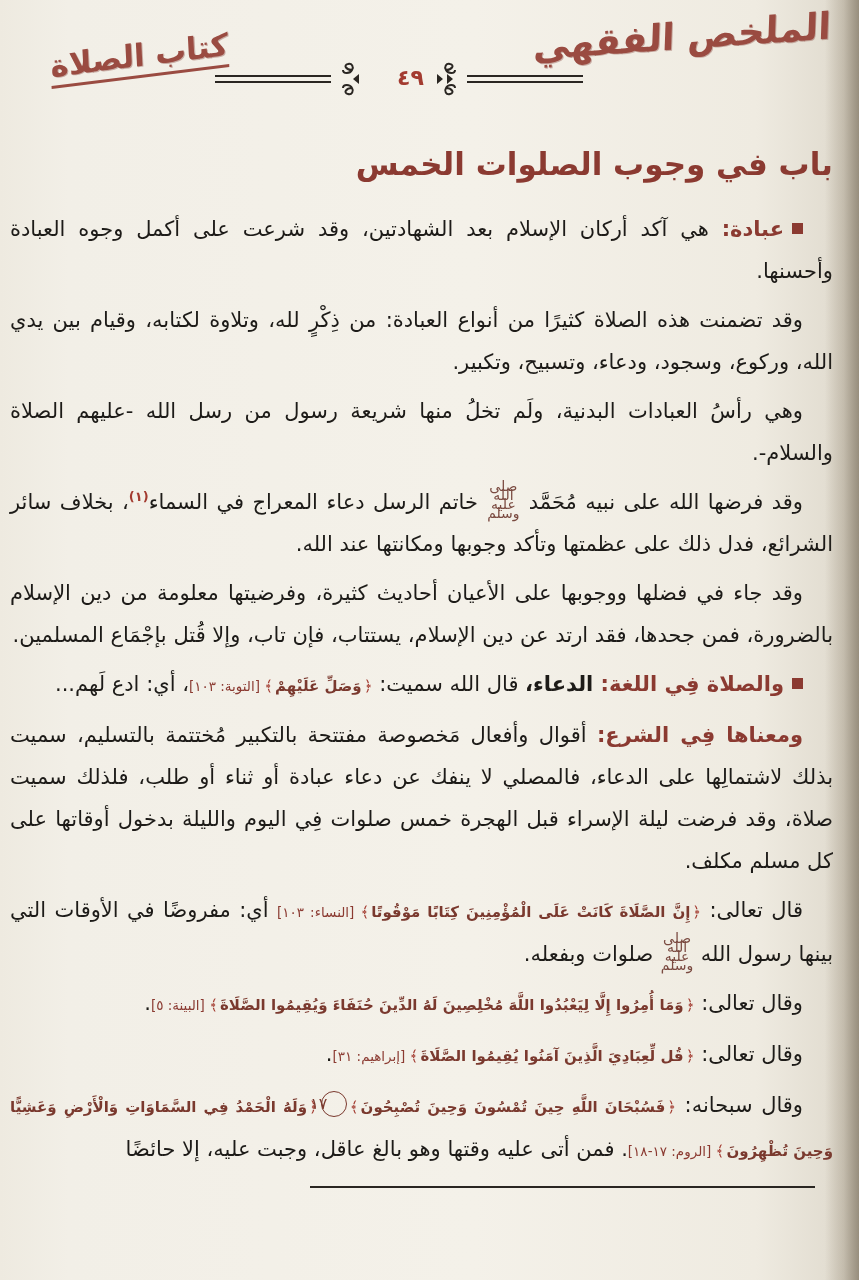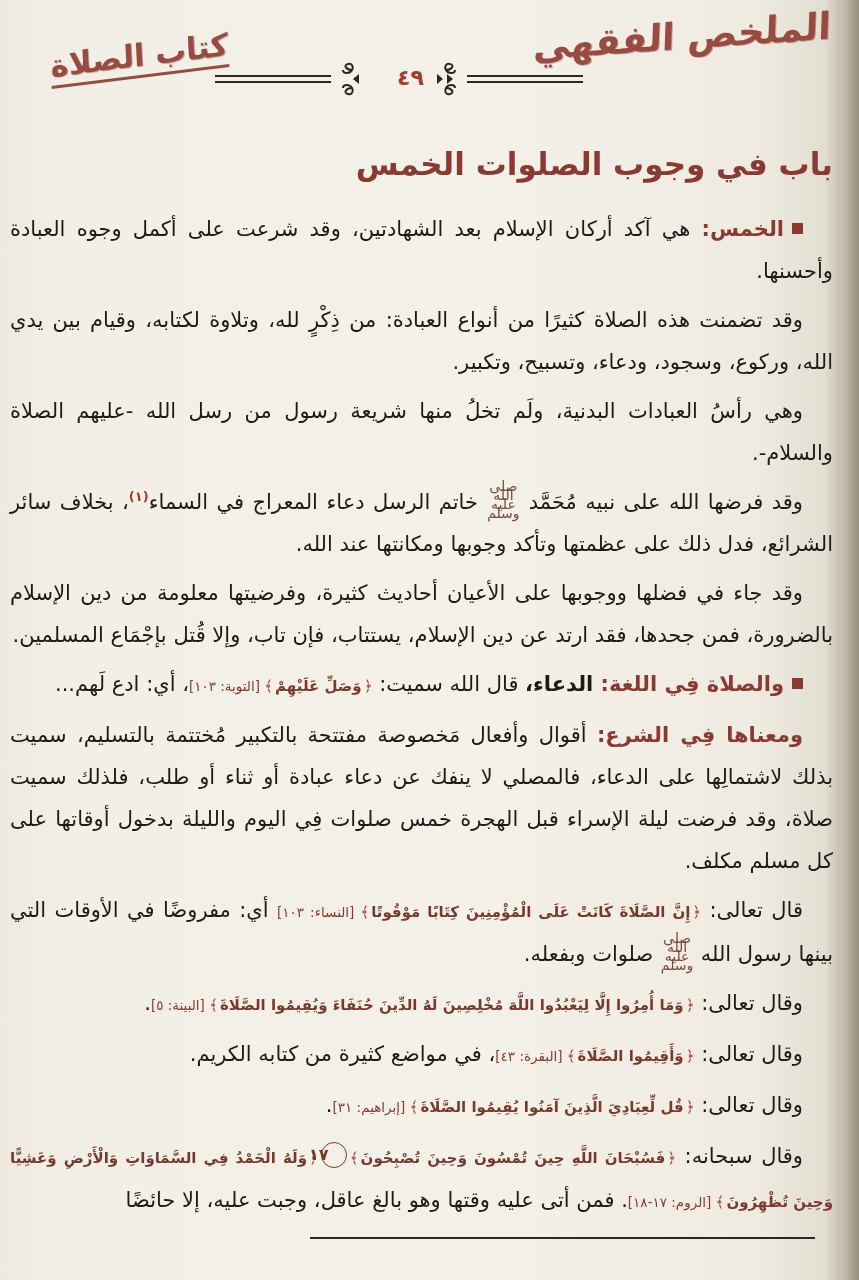--- a/index.html
+++ b/index.html
@@ -76,21 +76,20 @@
   .saw-badge{
     display:inline-block;width:34px;font-size:14px;line-height:9px;
     color:#7a4a40;text-align:center;vertical-align:middle;
     transform:translateY(-3px);white-space:normal;text-indent:0;
   }
   .ayah-circle{
     display:inline-flex;width:24px;height:24px;border:1.5px solid #7a392e;
     border-radius:50%;align-items:center;justify-content:center;
     font-size:16px;color:#7a392e;vertical-align:middle;margin:0 3px;
     transform:translateY(-2px);
-    font-weight:bold;
   }
 
   
   .fn-rule{
     margin:14px 18px 10px auto;width:505px;height:0;
     border-top:2.5px solid #2a2622;
   }
 </style>
 </head>
 <body>
@@ -120,30 +119,29 @@
             <path d="M14 17 l6 -5 v10 z" fill="#2a2622"></path>
           </svg>
         </div>
         <div class="dbl-rule"></div>
       </div>
     </div>
 
     <div class="chapter">باب في وجوب الصلوات الخمس</div>
 
     <div class="body" id="body-container">
-        <p><span class="bullet-square"></span><span class="red-label">الخمس:</span><span class="t"> هي آكد أركان الإسلام بعد الشهادتين، وقد شرعت على أكمل وجوه العبادة وأحسنها.</span></p>
+        <p><span class="bullet-square"></span><span class="red-label">عبادة:</span><span class="t"> هي آكد أركان الإسلام بعد الشهادتين، وقد شرعت على أكمل وجوه العبادة وأحسنها.</span></p>
         <p><span class="t">وقد تضمنت هذه الصلاة كثيرًا من أنواع العبادة: من ذِكْرٍ لله، وتلاوة لكتابه، وقيام بين يدي الله، وركوع، وسجود، ودعاء، وتسبيح، وتكبير.</span></p>
         <p><span class="t">وهي رأسُ العبادات البدنية، ولَم تخلُ منها شريعة رسول من رسل الله -عليهم الصلاة والسلام-.</span></p>
         <p><span class="t">وقد فرضها الله على نبيه مُحَمَّد </span><span class="saw-badge">صلى الله عليه وسلم</span><span class="t"> خاتم الرسل دعاء المعراج في السماء</span><span class="fn-ref">(١)</span><span class="t">، بخلاف سائر الشرائع، فدل ذلك على عظمتها وتأكد وجوبها ومكانتها عند الله.</span></p>
         <p><span class="t">وقد جاء في فضلها ووجوبها على الأعيان أحاديث كثيرة، وفرضيتها معلومة من دين الإسلام بالضرورة، فمن جحدها، فقد ارتد عن دين الإسلام، يستتاب، فإن تاب، وإلا قُتل بإجْمَاع المسلمين.</span></p>
         <p><span class="bullet-square"></span><span class="red-label">والصلاة فِي اللغة:</span><span class="bold-text"> الدعاء،</span><span class="t"> قال الله سميت: </span><span class="quran">وَصَلِّ عَلَيْهِمْ</span><span class="verse-ref"> [التوبة: ١٠٣]</span><span class="t">، أي: ادع لَهم...</span></p>
         <p><span class="red-label">ومعناها فِي الشرع:</span><span class="t"> أقوال وأفعال مَخصوصة مفتتحة بالتكبير مُختتمة بالتسليم، سميت بذلك لاشتمالِها على الدعاء، فالمصلي لا ينفك عن دعاء عبادة أو ثناء أو طلب، فلذلك سميت صلاة، وقد فرضت ليلة الإسراء قبل الهجرة خمس صلوات فِي اليوم والليلة بدخول أوقاتها على كل مسلم مكلف.</span></p>
         <p><span class="t">قال تعالى: </span><span class="quran">إِنَّ الصَّلَاةَ كَانَتْ عَلَى الْمُؤْمِنِينَ كِتَابًا مَوْقُوتًا</span><span class="verse-ref"> [النساء: ١٠٣]</span><span class="t"> أي: مفروضًا في الأوقات التي بينها رسول الله </span><span class="saw-badge">صلى الله عليه وسلم</span><span class="t"> صلوات وبفعله.</span></p>
         <p><span class="t">وقال تعالى: </span><span class="quran">وَمَا أُمِرُوا إِلَّا لِيَعْبُدُوا اللَّهَ مُخْلِصِينَ لَهُ الدِّينَ حُنَفَاءَ وَيُقِيمُوا الصَّلَاةَ</span><span class="verse-ref"> [البينة: ٥]</span><span class="t">.</span></p>
-        <p><span class="t">وقال تعالى: </span><span class="quran">وَأَقِيمُوا الصَّلَاةَ</span><span class="verse-ref"> [البقرة: ٤٣]</span><span class="t">، في مواضع كثيرة من كتابه الكريم.</span></p>
         <p><span class="t">وقال تعالى: </span><span class="quran">قُل لِّعِبَادِيَ الَّذِينَ آمَنُوا يُقِيمُوا الصَّلَاةَ</span><span class="verse-ref"> [إبراهيم: ٣١]</span><span class="t">.</span></p>
         <p><span class="t">وقال سبحانه: </span><span class="quran">فَسُبْحَانَ اللَّهِ حِينَ تُمْسُونَ وَحِينَ تُصْبِحُونَ</span><span class="ayah-circle">١٧</span><span class="quran">وَلَهُ الْحَمْدُ فِي السَّمَاوَاتِ وَالْأَرْضِ وَعَشِيًّا وَحِينَ تُظْهِرُونَ</span><span class="verse-ref"> [الروم: ١٧-١٨]</span><span class="t">. فمن أتى عليه وقتها وهو بالغ عاقل، وجبت عليه، إلا حائضًا</span></p>
       </div>
 
     <div class="fn-rule"></div>
 
   </div>
   <div class="gutter"></div>
 </div>
 

